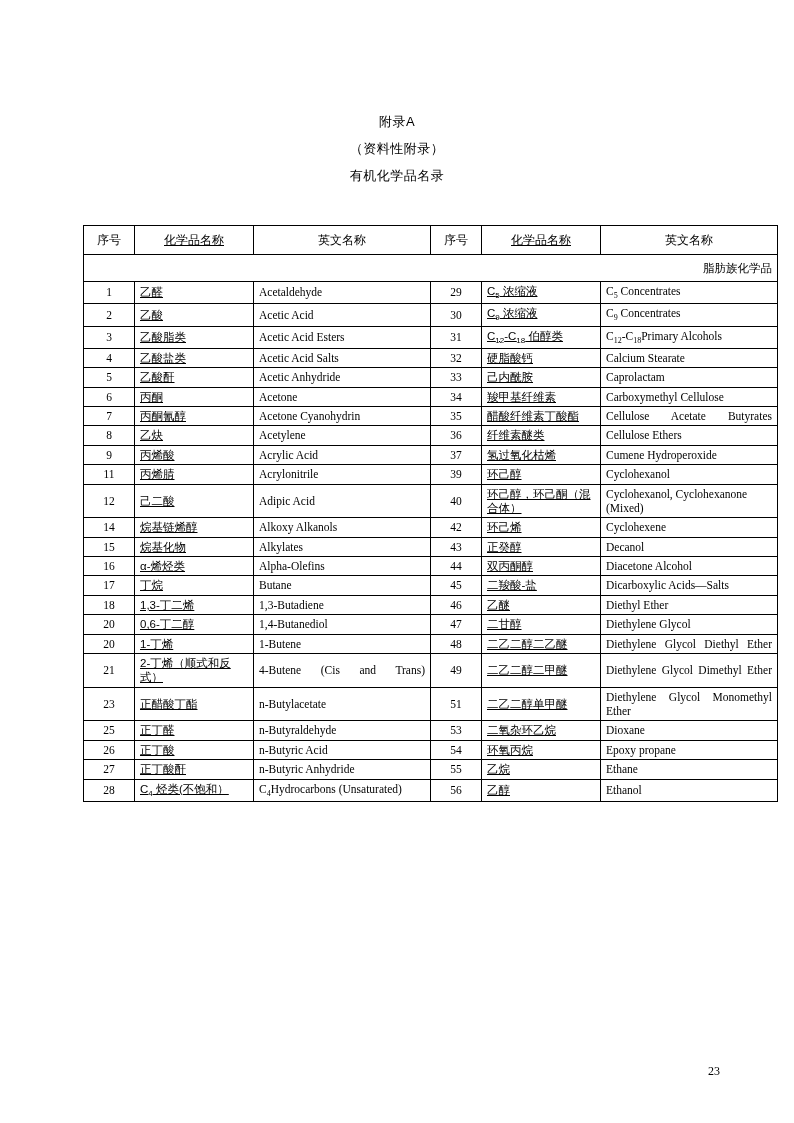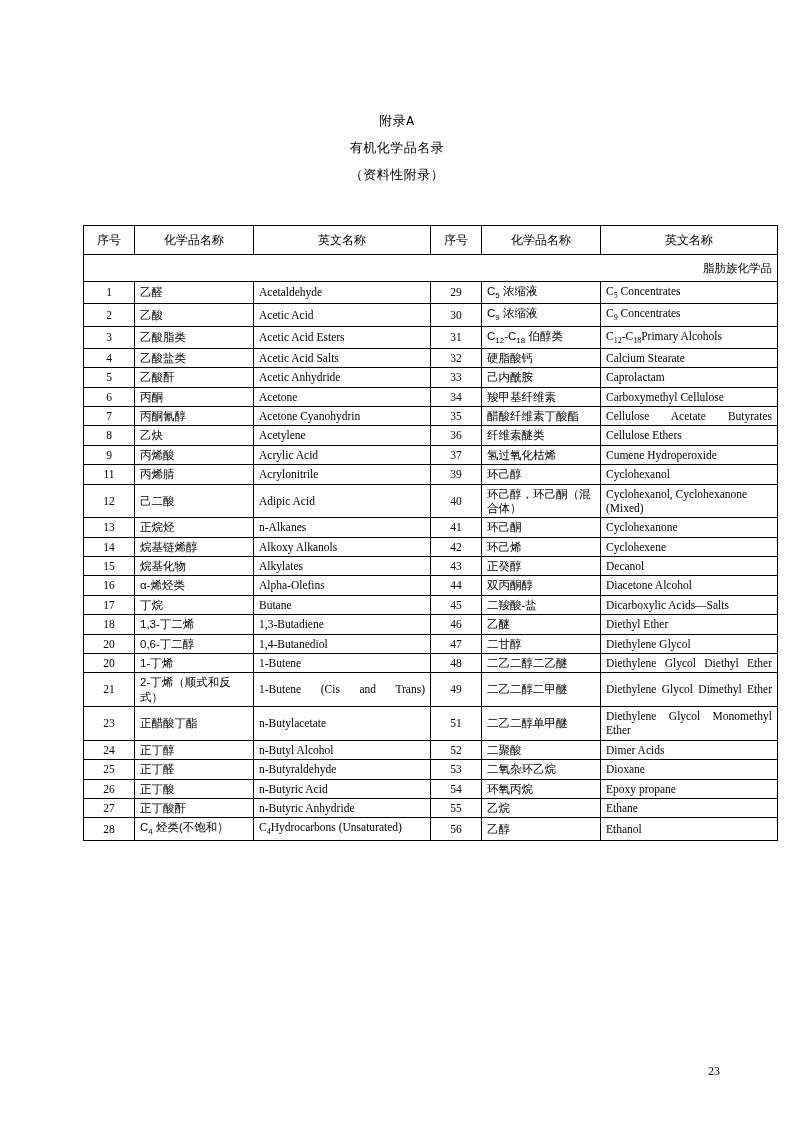--- a/index.html
+++ b/index.html
@@ -19,21 +19,21 @@
     height: 1123px;
     box-sizing: border-box;
     padding: 0;
     position: relative;
   }
   .title-block {
     padding-top: 108px;
     text-align: center;
   }
   .title-line {
-    font-family: Liberation Mono, monospace;
+    font-family: Liberation Sans, sans-serif;
     font-size: 13px;
     line-height: 27px;
     letter-spacing: 0.5px;
   }
   .table-wrap {
     margin: 36px auto 0 auto;
     width: 628px;
   }
   table.chem {
     border-collapse: collapse;
@@ -42,21 +42,21 @@
     font-size: 11.5px;
   }
   table.chem td, table.chem th {
     border: 1px solid #000000;
     padding: 2px 5px;
     vertical-align: middle;
     line-height: 1.25;
     font-weight: normal;
   }
   .col-no { width: 40px; text-align: center; }
-  .col-cn { width: 108px; }
+  .col-cn { width: 108px; text-decoration: underline; }
   .col-en { width: 166px; }
   thead td {
     text-align: center;
     font-family: "Liberation Sans", "DejaVu Sans", sans-serif;
     font-size: 12px;
     height: 24px;
     margin-top: 37px;
   }
   .section-row td {
     text-align: right;
@@ -85,22 +85,22 @@
     font-size: 12px;
   }
 </style>
 </head>
 <body>
 
 <div class="page">
 
   <div class="title-block">
     <div class="title-line">附录A</div>
+    <div class="title-line">（资料性附录）</div>
     <div class="title-line">有机化学品名录</div>
-    <div class="title-line">（资料性附录）</div>
   </div>
 
   <div class="table-wrap">
     <table class="chem">
       <thead>
         <tr>
           <td class="col-no">序号</td>
           <td class="col-cn">化学品名称</td>
           <td class="col-en">英文名称</td>
           <td class="col-no">序号</td>
@@ -194,28 +194,20 @@
           </tr>
           <tr>
             <td class="col-no num cell-en">12</td>
             <td class="col-cn cell-cn">己二酸</td>
             <td class="col-en cell-en">Adipic Acid</td>
             <td class="col-no num cell-en">40</td>
             <td class="col-cn cell-cn">环己醇，环己酮（混合体）</td>
             <td class="col-en cell-en">Cyclohexanol, Cyclohexanone (Mixed)</td>
           </tr>
           <tr>
-            <td class="col-no num cell-en">13</td>
-            <td class="col-cn cell-cn">正烷烃</td>
-            <td class="col-en cell-en">n-Alkanes</td>
-            <td class="col-no num cell-en">41</td>
-            <td class="col-cn cell-cn">环己酮</td>
-            <td class="col-en cell-en">Cyclohexanone</td>
-          </tr>
-          <tr>
             <td class="col-no num cell-en">14</td>
             <td class="col-cn cell-cn">烷基链烯醇</td>
             <td class="col-en cell-en">Alkoxy Alkanols</td>
             <td class="col-no num cell-en">42</td>
             <td class="col-cn cell-cn">环己烯</td>
             <td class="col-en cell-en">Cyclohexene</td>
           </tr>
           <tr>
             <td class="col-no num cell-en">15</td>
             <td class="col-cn cell-cn">烷基化物</td>
@@ -260,42 +252,34 @@
             <td class="col-no num cell-en">20</td>
             <td class="col-cn cell-cn">1-丁烯</td>
             <td class="col-en cell-en">1-Butene</td>
             <td class="col-no num cell-en">48</td>
             <td class="col-cn cell-cn">二乙二醇二乙醚</td>
             <td class="col-en cell-en just">Diethylene Glycol Diethyl Ether</td>
           </tr>
           <tr>
             <td class="col-no num cell-en">21</td>
             <td class="col-cn cell-cn">2-丁烯（顺式和反式）</td>
-            <td class="col-en cell-en just">1-Butene (Cis and Trans)</td>
+            <td class="col-en cell-en just">4-Butene (Cis and Trans)</td>
             <td class="col-no num cell-en">49</td>
             <td class="col-cn cell-cn">二乙二醇二甲醚</td>
             <td class="col-en cell-en just">Diethylene Glycol Dimethyl Ether</td>
           </tr>
           <tr>
             <td class="col-no num cell-en">23</td>
             <td class="col-cn cell-cn">正醋酸丁酯</td>
             <td class="col-en cell-en">n-Butylacetate</td>
             <td class="col-no num cell-en">51</td>
             <td class="col-cn cell-cn">二乙二醇单甲醚</td>
             <td class="col-en cell-en just">Diethylene Glycol Monomethyl Ether</td>
           </tr>
           <tr>
-            <td class="col-no num cell-en">24</td>
-            <td class="col-cn cell-cn">正丁醇</td>
-            <td class="col-en cell-en">n-Butyl Alcohol</td>
-            <td class="col-no num cell-en">52</td>
-            <td class="col-cn cell-cn">二聚酸</td>
-            <td class="col-en cell-en">Dimer Acids</td>
-          </tr>
-          <tr>
             <td class="col-no num cell-en">25</td>
             <td class="col-cn cell-cn">正丁醛</td>
             <td class="col-en cell-en">n-Butyraldehyde</td>
             <td class="col-no num cell-en">53</td>
             <td class="col-cn cell-cn">二氧杂环乙烷</td>
             <td class="col-en cell-en">Dioxane</td>
           </tr>
           <tr>
             <td class="col-no num cell-en">26</td>
             <td class="col-cn cell-cn">正丁酸</td>

